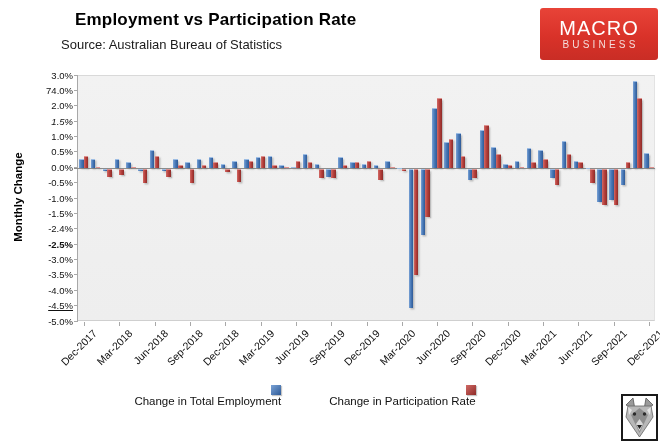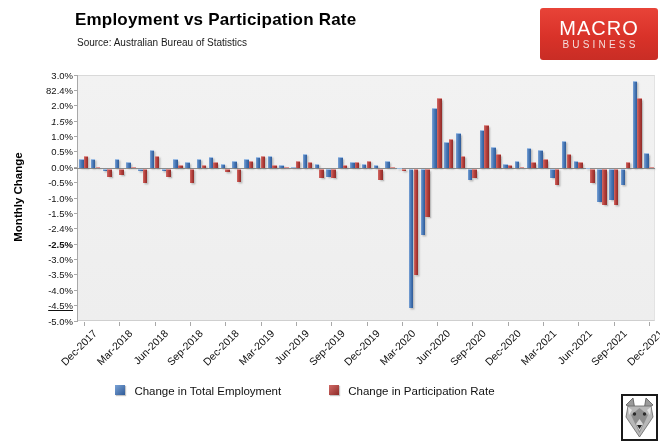--- a/index.html
+++ b/index.html
@@ -1,20 +1,20 @@
 <!DOCTYPE html>
 <html><head>
 <meta charset="utf-8">
 <style>
   * { margin:0; padding:0; box-sizing:border-box; }
   body { background:#fff; font-family:"Liberation Sans", sans-serif; }
   .page { position:relative; width:660px; height:444px; background:#ffffff; overflow:hidden; }
 
   .chart-title { position:absolute; left:75px; top:10px; font-size:17px; font-weight:bold; color:#000; letter-spacing:0.2px; }
-  .chart-subtitle { position:absolute; left:77px; top:37px; font-size:10px; color:#1a1a1a; }
+  .chart-subtitle { position:absolute; left:61px; top:37px; font-size:13px; color:#1a1a1a; }
 
   .mb-logo { position:absolute; left:540px; top:8px; width:118px; height:52px; border-radius:3px;
     background:linear-gradient(180deg,#e84338 0%, #d93229 55%, #c92d25 100%);
     display:flex; flex-direction:column; align-items:center; justify-content:center; }
   .mb-logo .l1 { color:#fff; font-size:20px; letter-spacing:1px; line-height:22px; }
   .mb-logo .l2 { color:#f4dcda; font-size:10px; letter-spacing:3.2px; line-height:12px; margin-left:3px; }
 
   .ylabel { position:absolute; left:-62px; top:191px; width:160px; text-align:center;
     transform:rotate(-90deg); transform-origin:center; font-size:11.5px; font-weight:bold; color:#000; }
 
@@ -29,21 +29,21 @@
 
   .bar { position:absolute; width:4.5px; box-shadow:1.5px 1.5px 1.5px rgba(110,110,110,0.4); }
   .bar.s0 { background:linear-gradient(90deg,#7ba3d6 0%, #4a7ab8 45%, #2e5a97 100%); border-top:1px solid #9dbde4; }
   .bar.s1 { background:linear-gradient(90deg,#d16a66 0%, #b8423e 45%, #8e2b28 100%); border-top:1px solid #dd918e; }
 
   .xtick-label { position:absolute; top:327px; white-space:nowrap; font-size:10.5px; color:#111;
     transform:rotate(-45deg); transform-origin:100% 0; }
   .xtick-mark { position:absolute; top:322px; width:1px; height:4px; background:#a8a8a8; }
 
   .legend { position:absolute; top:385px; left:0; width:610px; display:flex; justify-content:center; gap:48px; }
-  .legend-item { display:flex; align-items:flex-start; gap:9px; font-size:11.5px; color:#111; }
+  .legend-item { display:flex; align-items:flex-end; gap:0; font-size:11.5px; color:#111;flex-direction:column; }
   .swatch { width:10px; height:10px; box-shadow:1px 1px 1px rgba(110,110,110,0.4); }
   .swatch.s0 { background:linear-gradient(135deg,#7ba3d6,#2e5a97); }
   .swatch.s1 { background:linear-gradient(135deg,#d16a66,#8e2b28); }
 
   .site-url { position:absolute; right:60px; top:402px; font-size:15px; font-weight:bold; color:#000; }
 
   .mascot-box { position:absolute; left:621px; top:394px; width:37px; height:47px; background:#fff;
     border:2px solid #1a1a1a; display:flex; align-items:center; justify-content:center; }
 </style>
 </head>
@@ -57,21 +57,21 @@
   <div class="mb-logo">
     <div class="l1">MACRO</div>
     <div class="l2">BUSINESS</div>
   </div>
 
   <div class="ylabel">Monthly Change</div>
 
   <div id="yaxis">
       <div class="ytick-label" style="left: 37px; top: 69.5px;">3.0%</div>
       <div class="ytick-mark" style="left: 74px; top: 74.5px;"></div>
-      <div class="ytick-label" style="left: 37px; top: 84.875px;">82.4%</div>
+      <div class="ytick-label" style="left: 37px; top: 84.875px;">74.0%</div>
       <div class="ytick-mark" style="left: 74px; top: 89.875px;"></div>
       <div class="ytick-label" style="left: 37px; top: 100.25px;">2.0%</div>
       <div class="ytick-mark" style="left: 74px; top: 105.25px;"></div>
       <div class="ytick-label" style="left: 37px; top: 115.625px; font-style: italic;">1.5%</div>
       <div class="ytick-mark" style="left: 74px; top: 120.625px;"></div>
       <div class="ytick-label" style="left: 37px; top: 131px;">1.0%</div>
       <div class="ytick-mark" style="left: 74px; top: 136px;"></div>
       <div class="ytick-label" style="left: 37px; top: 146.375px;">0.5%</div>
       <div class="ytick-mark" style="left: 74px; top: 151.375px;"></div>
       <div class="ytick-label" style="left: 37px; top: 161.75px;">0.0%</div>

